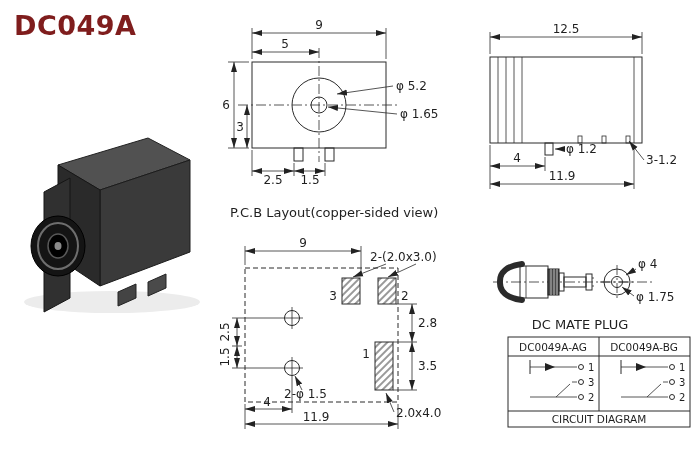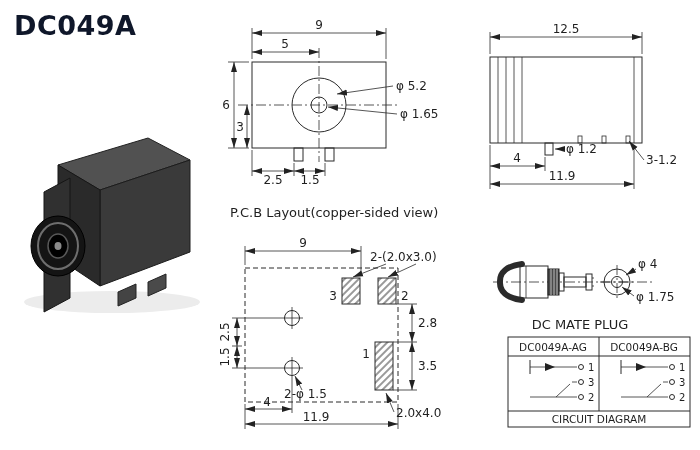--- a/index.html
+++ b/index.html
@@ -1,17 +1,17 @@
 <!DOCTYPE html>
 <html><head>
 <meta charset="utf-8">
 <style>
   html,body{margin:0;padding:0;background:#ffffff;}
   .sheet{position:relative;width:700px;height:450px;background:#fff;overflow:hidden;font-family:"DejaVu Sans",sans-serif;}
-  .title{position:absolute;left:14px;top:10px;font-size:27px;font-weight:bold;color:#0f172a;letter-spacing:.5px;}
+  .title{position:absolute;left:14px;top:10px;font-size:27px;font-weight:bold;color:#7f1d1d;letter-spacing:.5px;}
   svg{position:absolute;left:0;top:0;}
   svg text{font-family:"DejaVu Sans",sans-serif;fill:#1f1f1f;}
   .dim{font-size:12px;}
   .lbl{font-size:13px;}
   .sm{font-size:10.5px;}
   .pin{font-size:10px;}
   .ln{stroke:#2b2b2b;stroke-width:1;fill:none;}
   .thin{stroke:#2b2b2b;stroke-width:.8;fill:none;}
   .cl{stroke:#2b2b2b;stroke-width:.8;fill:none;stroke-dasharray:10 3 2 3;}
   .dsh{stroke-dasharray:5 3;}

